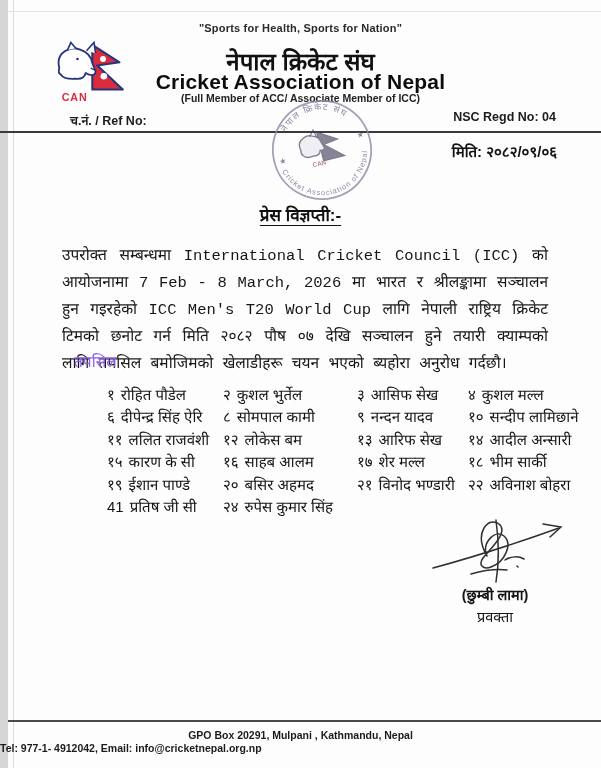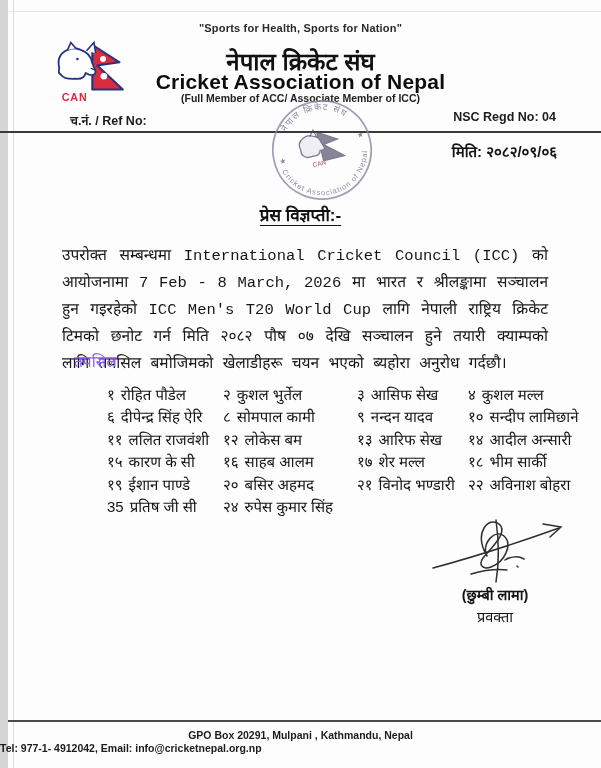--- a/index.html
+++ b/index.html
@@ -129,21 +129,21 @@
       <div class="player"><span class="num">१३</span><span>आरिफ सेख</span></div>
       <div class="player"><span class="num">१४</span><span>आदील अन्सारी</span></div>
       <div class="player"><span class="num">१५</span><span>कारण के सी</span></div>
       <div class="player"><span class="num">१६</span><span>साहब आलम</span></div>
       <div class="player"><span class="num">१७</span><span>शेर मल्ल</span></div>
       <div class="player"><span class="num">१८</span><span>भीम सार्की</span></div>
       <div class="player"><span class="num">१९</span><span>ईशान पाण्डे</span></div>
       <div class="player"><span class="num">२०</span><span>बसिर अहमद</span></div>
       <div class="player"><span class="num">२१</span><span>विनोद भण्डारी</span></div>
       <div class="player"><span class="num">२२</span><span>अविनाश बोहरा</span></div>
-      <div class="player"><span class="num">35</span><span>प्रतिष जी सी</span></div>
+      <div class="player"><span class="num">41</span><span>प्रतिष जी सी</span></div>
       <div class="player"><span class="num">२४</span><span>रुपेस कुमार सिंह</span></div>
     </div>
 
   <svg class="signature-svg" viewBox="0 0 150 72">
     <g fill="none" stroke="#2f2f2f" stroke-width="1.5" stroke-linecap="round">
       <path d="M62 40 C48 16 64 0 74 8 C84 16 66 32 58 42 C53 49 58 54 66 51 C80 46 88 28 79 20 C70 13 58 26 61 38"></path>
       <path d="M71 4 C74 26 74 48 71 66"></path>
       <path d="M8 52 C45 42 95 26 134 12"></path>
       <path d="M118 8 L136 11 L125 21"></path>
       <path d="M80 44 C86 40 94 40 99 43"></path>

